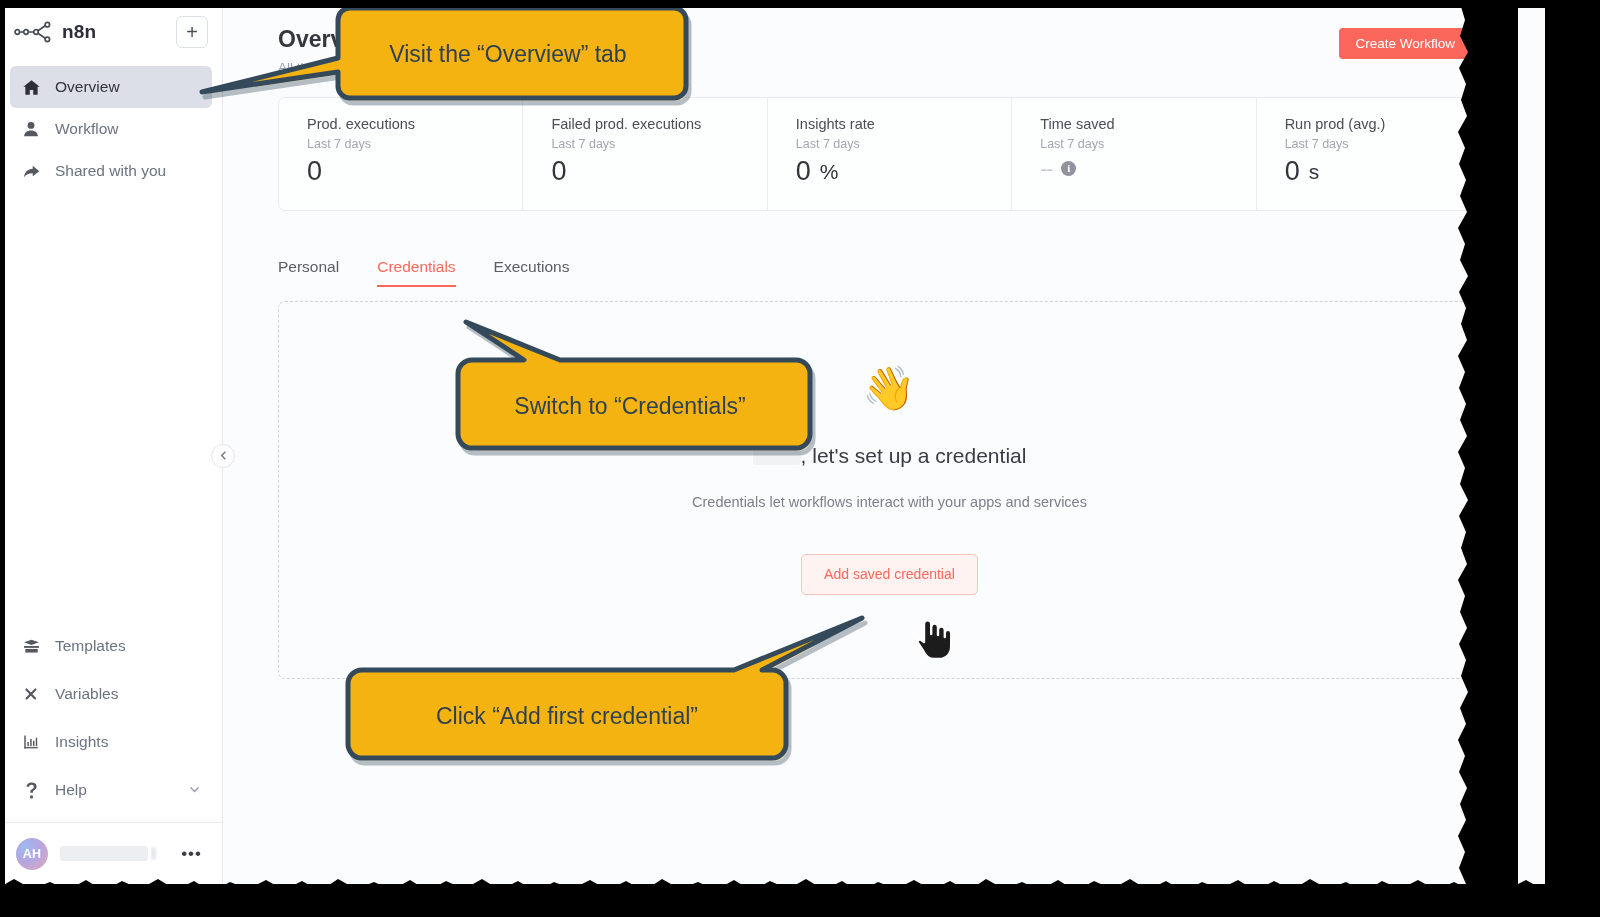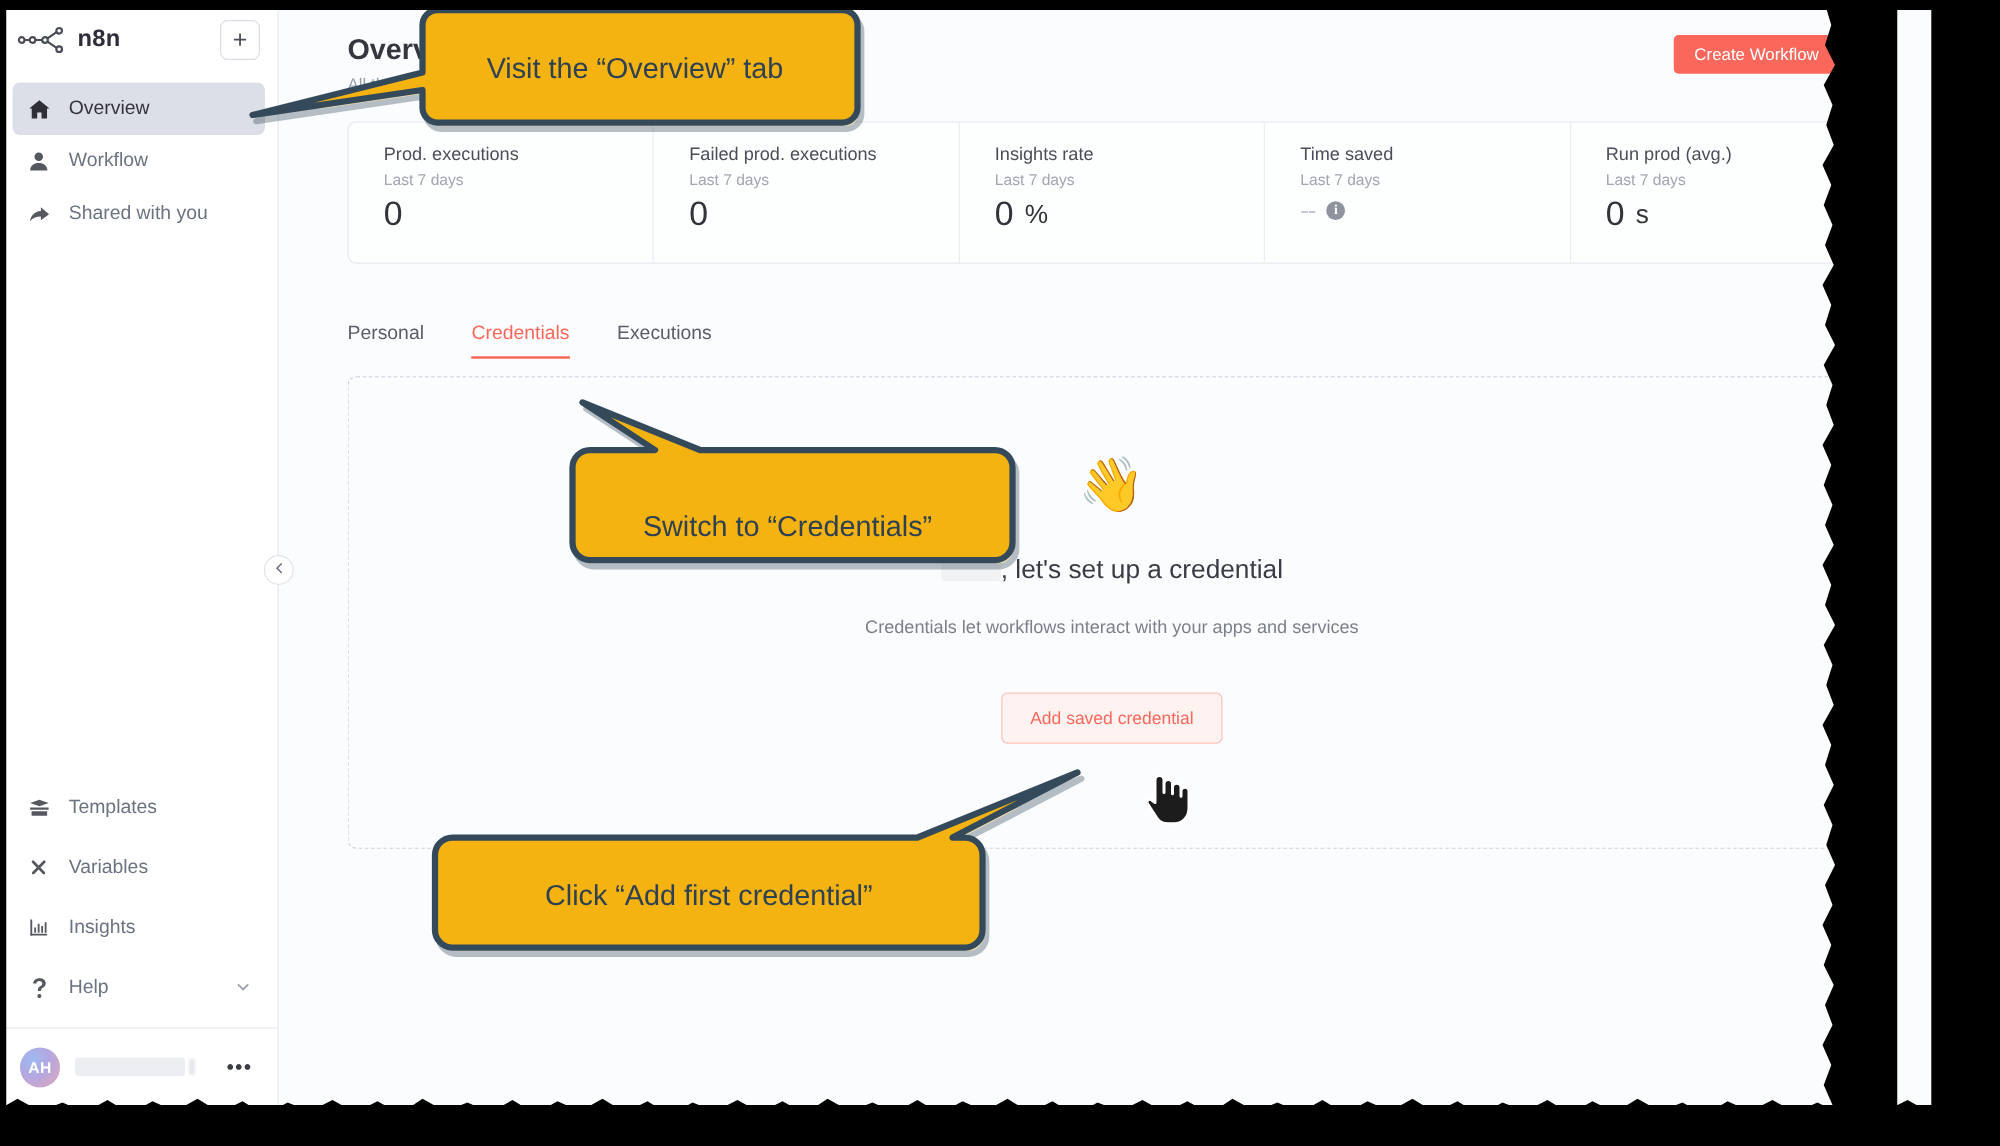--- a/index.html
+++ b/index.html
@@ -364,21 +364,21 @@
     justify-content: center;
     width: 100%;
     pointer-events: none;
   }
 
   #callout-1 { left: 330px; top: 0px;   width: 356px; height: 107px; }
   #callout-2 { left: 452px; top: 330px; width: 356px; height: 125px; }
   #callout-3 { left: 342px; top: 640px; width: 450px; height: 125px; }
 
   #callout-1 .callout-text { height: 92px; top: 8px; }
-  #callout-2 .callout-text { height: 92px; top: 45px; }
+  #callout-2 .callout-text { height: 92px; top: 30px; }
   #callout-3 .callout-text { height: 92px; top: 30px; }
 
   
   .torn {
     position: absolute;
     z-index: 50;
     pointer-events: none;
   }
   #torn-right { right: 0; top: 0; width: 62px; height: 917px; }
   #torn-bottom { left: 0; bottom: 0; width: 1600px; height: 46px; }

